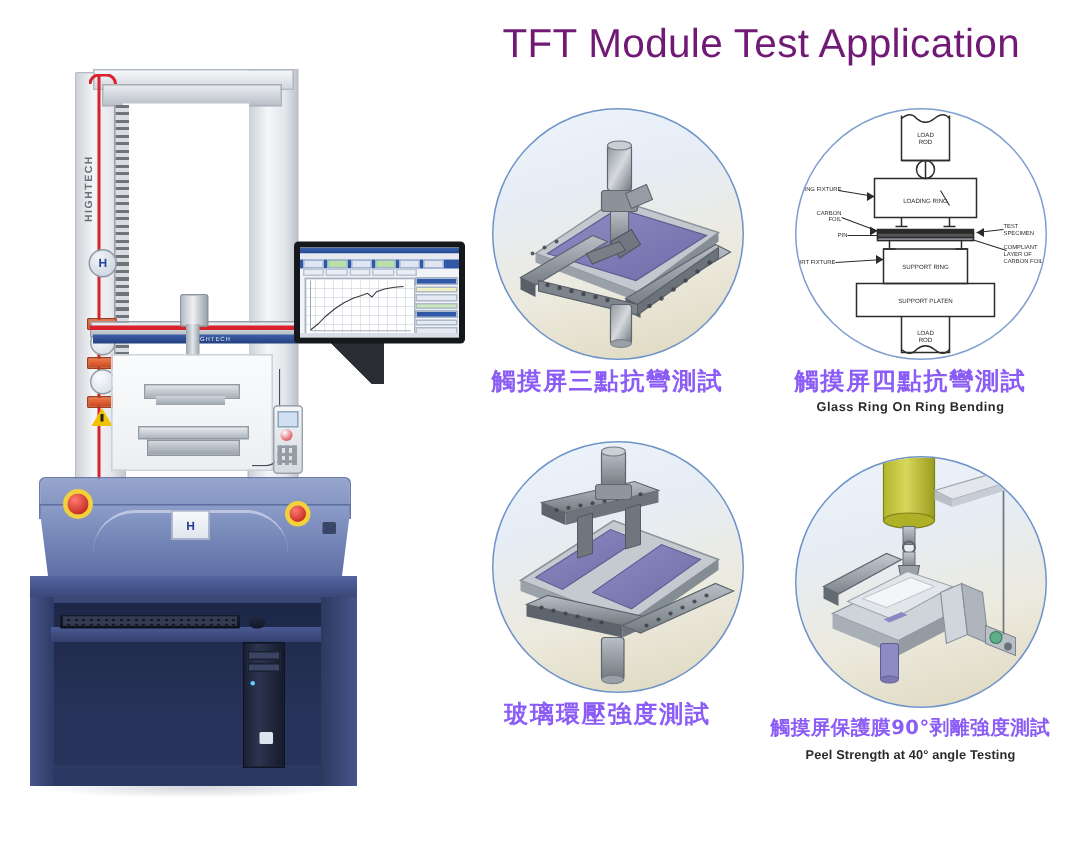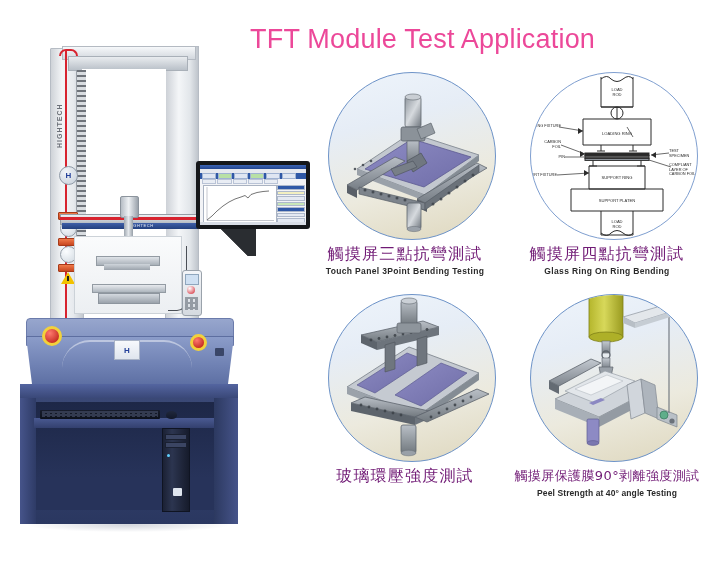--- a/index.html
+++ b/index.html
@@ -4,22 +4,22 @@
 <style>
   html,body{margin:0;padding:0;}
   body{
     width:725px;height:563px;background:#ffffff;overflow:hidden;
     font-family:"Liberation Sans","DejaVu Sans",sans-serif;position:relative;
   }
   #page{position:absolute;inset:0;}
 
   
   .page-title{
-    position:absolute;left:250px;top:18px;width:430px;height:42px;
-    text-align:left;color:#ec4899;font-size:27px;letter-spacing:.2px;
+    position:absolute;left:250px;top:8px;width:430px;height:42px;
+    text-align:right;color:#701a75;font-size:27px;letter-spacing:.2px;
     font-family:"Liberation Sans","DejaVu Sans",sans-serif;
     white-space:nowrap;line-height:42px;
   }
 
   
   .machine{position:absolute;left:10px;top:18px;width:240px;height:520px;}
 
   .machine-shadow{
     position:absolute;left:18px;top:500px;width:200px;height:14px;
     background:radial-gradient(ellipse at 50% 50%,rgba(110,120,140,.30),rgba(255,255,255,0) 72%);
@@ -303,35 +303,35 @@
     position:absolute;left:204px;top:380px;width:24px;height:126px;
     background:linear-gradient(90deg,#2c3960,#46548a);
   }
 
   
   .grid{position:absolute;left:295px;top:72px;width:420px;height:445px;}
   .card{position:absolute;width:200px;height:215px;}
   .card.c0{left:10px;top:0;}
   .card.c1{left:212px;top:0;}
   .card.c2{left:10px;top:222px;}
-  .card.c3{left:212px;top:222px;}
+  .card.c3{left:212px;top:232px;}
 
   .circle{
     position:absolute;left:23px;top:0;width:166px;height:166px;border-radius:50%;
     border:1.6px solid #6d93c8;overflow:hidden;
     background:linear-gradient(165deg,#eef4fb 0%,#e6edf6 30%,#eceade 65%,#ded7bd 100%);
   }
   .circle.plain{
     background:#ffffff;border-color:#7f9fd0;
   }
   .caption{
     position:absolute;left:0;top:172px;width:200px;text-align:center;
   }
   .cap-cn{
-    display:block;color:#701a75;font-size:16px;font-weight:normal;letter-spacing:1.2px;
+    display:block;color:#8b5cf6;font-size:16px;font-weight:bold;letter-spacing:1.2px;
     font-family:"DejaVu Sans","Liberation Sans",sans-serif;line-height:20px;white-space:nowrap;
   }
   .cap-en{
     display:block;color:#2a2a2a;font-size:8.5px;font-weight:bold;letter-spacing:.35px;
     margin-top:2px;font-family:"Liberation Sans","DejaVu Sans",sans-serif;white-space:nowrap;
   }
   .cap-cn.sm{font-size:13px;letter-spacing:.4px;}
   .cap-en.sm{font-size:8.5px;letter-spacing:.1px;}
 
   .svgfit{position:absolute;inset:0;width:100%;height:100%;}
@@ -511,21 +511,20 @@
           <polygon points="78,88 92,80 98,90 84,99" fill="#707780" stroke="#4e545b" stroke-width=".7"></polygon>
           <polygon points="62,96 84,88 88,94 66,103" fill="#787f87" stroke="#525860" stroke-width=".7"></polygon>
           <polygon points="88,56 102,50 106,60 92,66" fill="#959ca3" stroke="#5e656d" stroke-width=".7"></polygon>
 
           <rect x="78" y="130" width="14" height="26" rx="2" fill="url(#mgA)" stroke="#5e656d" stroke-width=".8"></rect>
           <ellipse cx="85" cy="156" rx="7" ry="2.6" fill="#9aa1a9" stroke="#6e757d" stroke-width=".6"></ellipse>
         </svg>
       </div>
       <div class="caption">
         <span class="cap-cn">觸摸屏三點抗彎測試</span>
-        <span class="cap-en">Touch Panel  3Point Bending Testing</span>
       </div>
     </div>
 
     <div class="card c1">
       <div class="circle plain">
         <svg class="svgfit" viewBox="0 0 166 166">
           <g stroke="#2b2b2b" fill="none" stroke-width="1">
 
             <path d="M70,4 L70,34 L102,34 L102,4"></path>
             <path d="M70,6 q6,-5 10,0 q6,5 12,0 q6,-5 10,0"></path>

